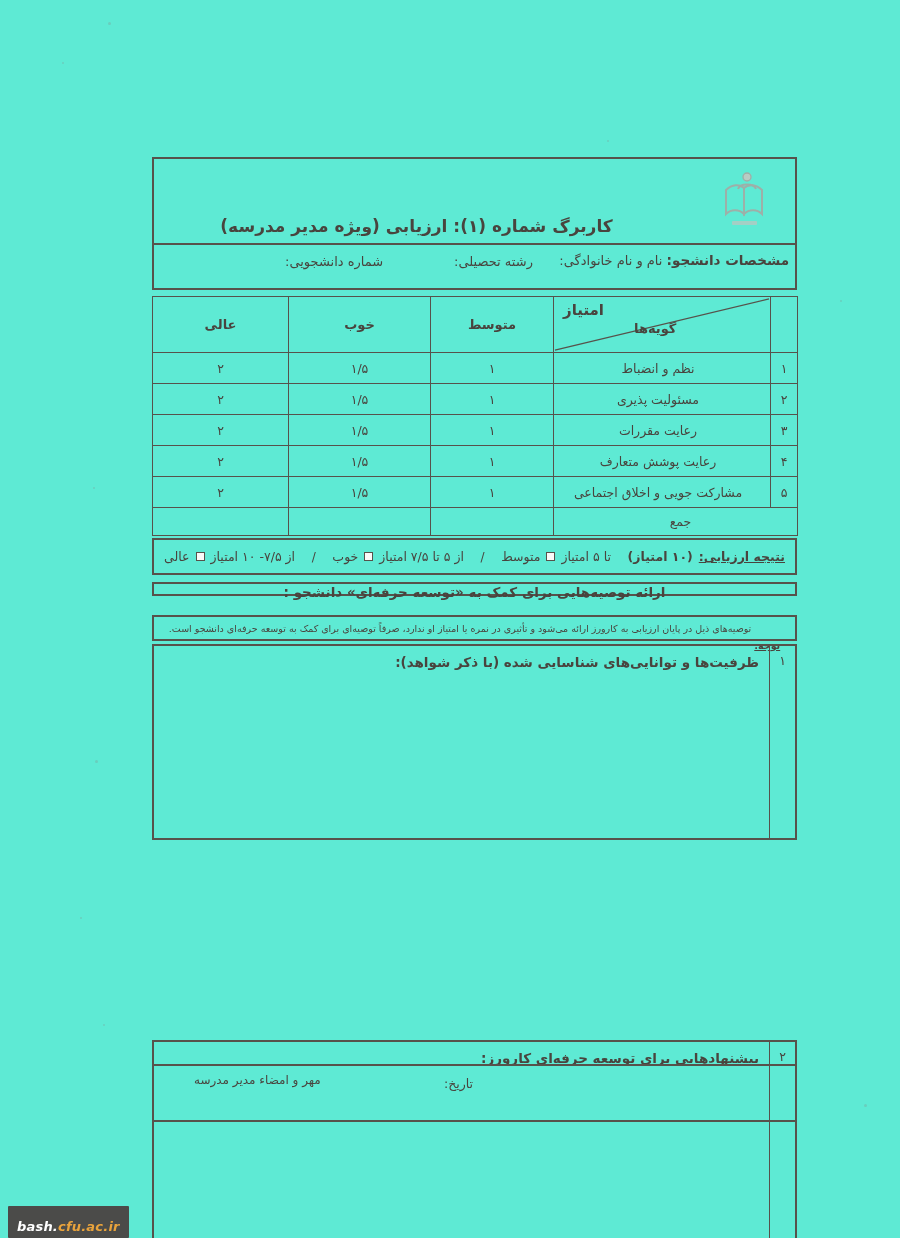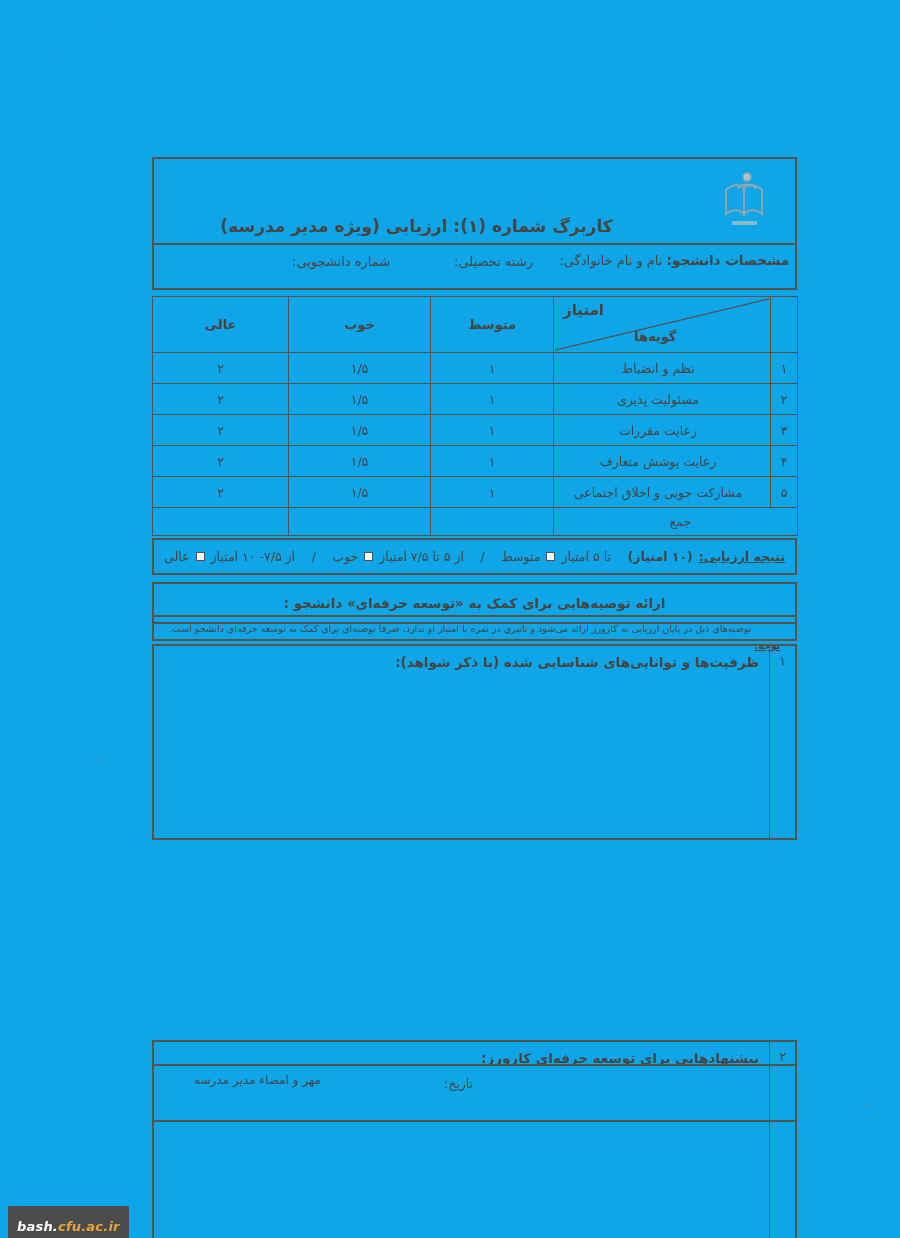--- a/index.html
+++ b/index.html
@@ -4,75 +4,75 @@
 <style>
   * { box-sizing: border-box; margin: 0; padding: 0; }
   html,body { width:900px; height:1238px; }
   body {
     position: relative;
     background: #fcfcfa;
     font-family: "DejaVu Sans", sans-serif;
     color: #49443e;
     overflow: hidden;
   }
-  .sheet { position:absolute; inset:0; background:#0ea5e9; }
+  .sheet { position:absolute; inset:0; background:#5eead4; }
   .speck { position:absolute; border-radius:50%; background:#8a8781; opacity:.28; }
 
   .box {
     position:absolute; left:152px; width:645px;
     border:2px solid #57524b; background:transparent;
   }
 
   
   .title-row { position:relative; height:86px; border-bottom:2px solid #57524b; }
   .form-title {
     position:absolute; bottom:7px; left:0; right:116px;
     text-align:center; font-weight:bold; font-size:17px; direction:rtl;
     letter-spacing:.2px;
   }
   .logo { position:absolute; top:9px; right:24px; opacity:.85; }
 
   .info-row { position:relative; height:43px; direction:rtl; font-size:13px; }
   .info-name   { position:absolute; right:6px;  top:7px; }
   .info-name b { font-size:13.5px;text-align:right; }
   .info-major  { position:absolute; left:300px; top:9px; }
-  .info-id     { position:absolute; left:138px; top:9px;text-align:center; }
+  .info-id     { position:absolute; left:131px; top:9px;text-align:center; }
 
   
   .table-box { top:296px; height:239px; border:none; }
   table.score {
     width:645px; height:239px; border-collapse:collapse; table-layout:fixed;
     direction:rtl; font-size:12.5px;
   }
   table.score td { border:1.5px solid #57524b; text-align:center; vertical-align:middle; }
   table.score tr.hdr td { height:56px; font-weight:bold; font-size:13px; }
   table.score tr.r td { height:31px; }
   table.score tr.tot td { height:28px; }
   td.corner { position:relative; padding:0; }
   .corner-svg { position:absolute; inset:0; width:100%; height:100%; }
   .corner-top { position:absolute; left:9px; top:4px; font-weight:bold; font-size:15px; }
-  .corner-bottom { position:absolute; left:80px; bottom:8px; font-weight:bold; font-size:13px; }
+  .corner-bottom { position:absolute; left:80px; bottom:16px; font-weight:bold; font-size:13px; }
   td.item { text-align:right; padding-right:8px; font-size:12.5px; }
   td.total-cell { text-align:left; padding-left:10px; font-weight:normal; }
 
   
   .result-box {
     top:538px; height:37px; display:flex; direction:rtl; align-items:center;
     justify-content:space-between; padding:0 10px; font-size:12.5px;
   }
   .result-head { display:flex; gap:6px; align-items:center; white-space:nowrap; }
   .u-bold { font-weight:bold; text-decoration:underline; }
   .bold { font-weight:bold; }
   .opt { display:flex; align-items:center; gap:6px; white-space:nowrap; }
   .cb { width:9px; height:9px; border:1.3px solid #57524b; display:inline-block; background:#fbfaf8; }
   .sep { font-size:12px; }
 
   
   .rec-title-box {
-    top:582px; height:42px; display:flex; align-items:center; justify-content:center;
+    top:582px; height:14px; display:flex; justify-content:center;
     font-weight:bold; font-size:13.5px; direction:rtl;
   }
   .rec-note-box {
     top:615px; height:26px; display:flex; align-items:center; justify-content:center;
     font-size:9.5px; direction:rtl; gap:3px; padding:0 14px;
   }
   .note-label { font-weight:bold; text-decoration:underline;margin-top:35px; }
 
   .big-box { position:relative; }
   .box1 { top:644px; height:196px; }

